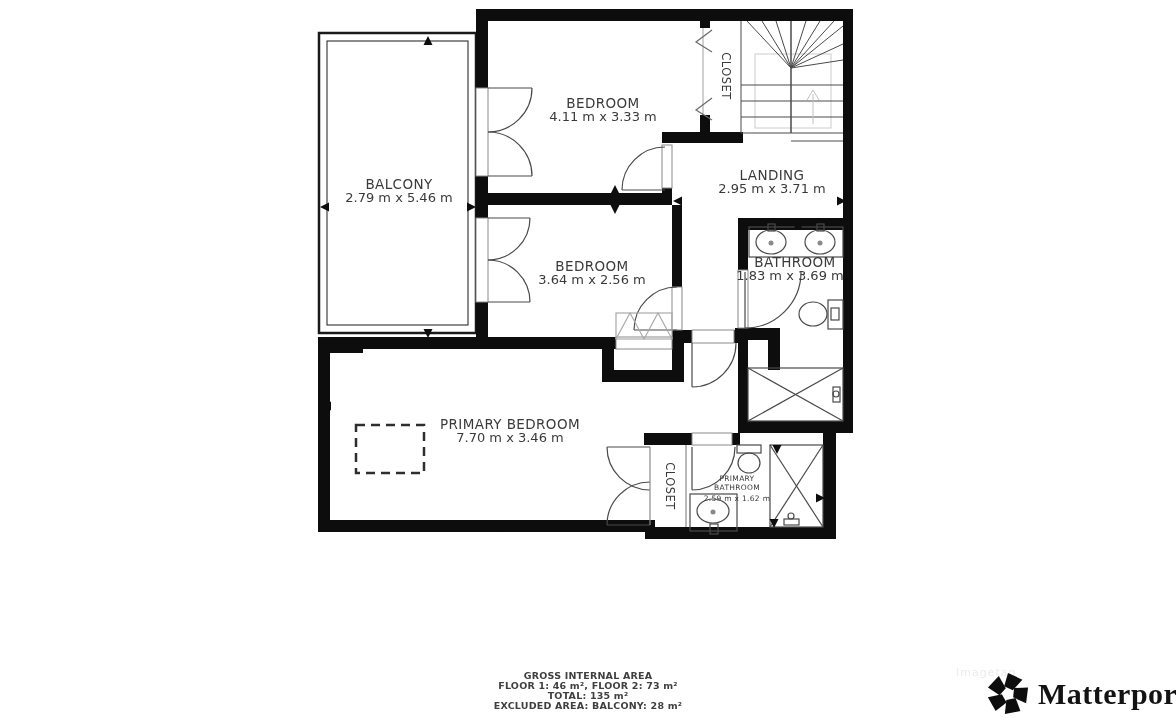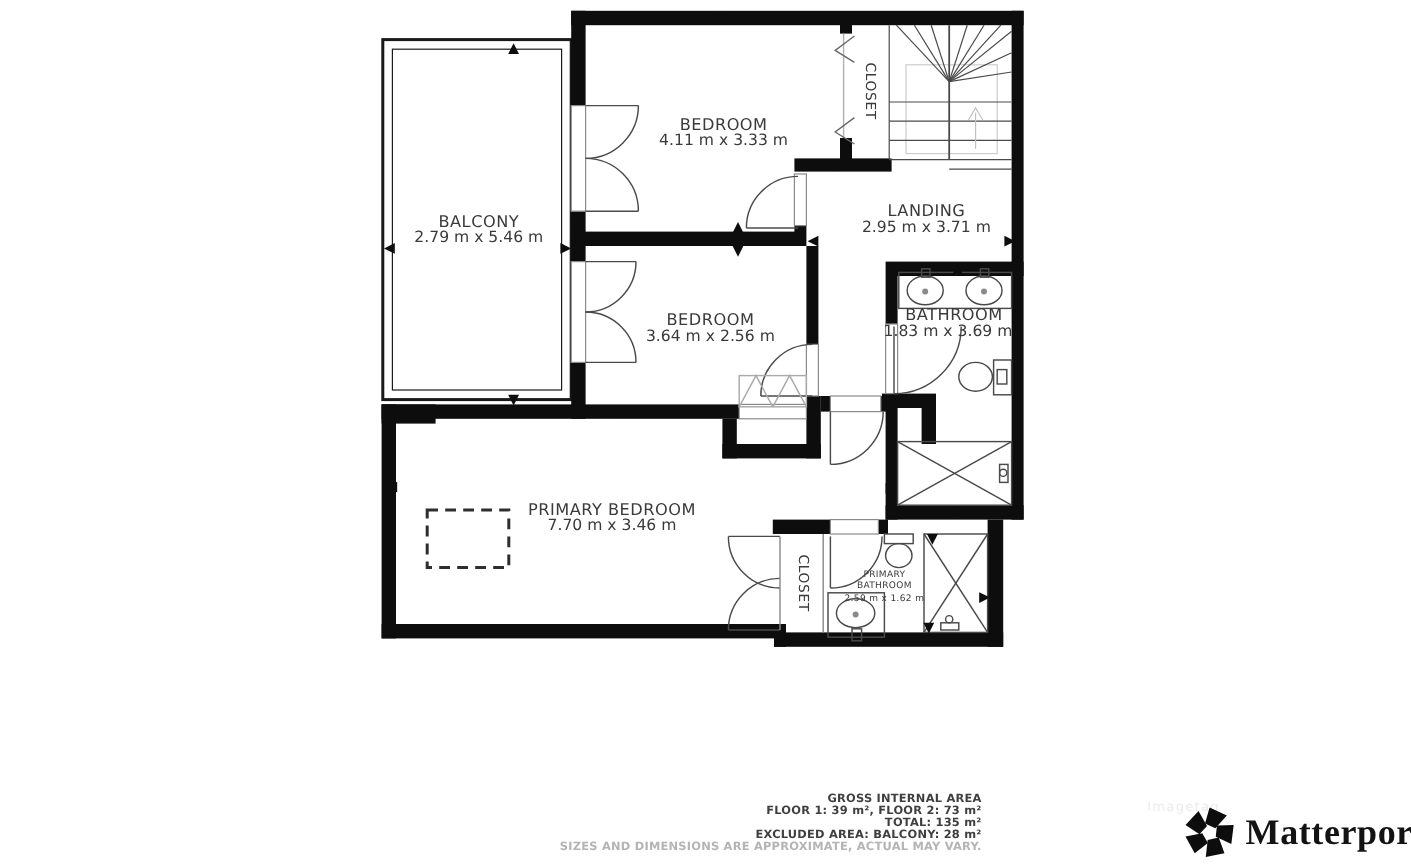--- a/index.html
+++ b/index.html
@@ -4,22 +4,22 @@
 <style>
   html,body{margin:0;padding:0;background:#ffffff;}
   #page{position:relative;width:1176px;height:720px;background:#ffffff;overflow:hidden;
         font-family:"DejaVu Sans","Liberation Sans",sans-serif;}
   #plan-svg{position:absolute;left:0;top:0;}
   svg text{fill:#3a3a3a;}
   .room-name{font-size:13.5px;letter-spacing:0.4px;}
   .room-dims{font-size:13px;}
   .closet-label{font-size:11.5px;letter-spacing:0.5px;}
   .tiny-label{font-size:7.5px;letter-spacing:0.3px;}
-  .footer-block{position:absolute;left:0;right:0;margin:2px auto;top:659px;width:460px;
-        text-align:right;color:#3f3f3f;font-weight:bold;font-size:9.5px;line-height:10px;
+  .footer-block{position:absolute;left:0;right:0;margin:12px auto;top:659px;width:460px;
+        text-align:center;color:#3f3f3f;font-weight:bold;font-size:9.5px;line-height:10px;
         letter-spacing:0.2px;}
   .footer-block .disclaimer{color:#b4b4b4;}
   .floor-label{position:absolute;left:6px;top:681px;font-size:30px;color:#9c9c9c;
         letter-spacing:1.5px;font-weight:400;}
   .watermark{position:absolute;left:956px;top:666px;font-size:11px;color:#ececec;letter-spacing:1px;text-align:right;}
   .brand{position:absolute;left:985px;top:671px;display:flex;align-items:center;}
   .brand-word{font-family:"Liberation Serif","DejaVu Serif",serif;font-weight:bold;
         font-size:30px;color:#131313;margin-left:7px;letter-spacing:0.5px;}
 </style>
 </head>
@@ -254,24 +254,23 @@
     <text class="closet-label" x="722" y="76" transform="rotate(90 722 76)">CLOSET</text>
     <text class="closet-label" x="666" y="486" transform="rotate(90 666 486)">CLOSET</text>
     <text class="tiny-label" x="737" y="481">PRIMARY</text>
     <text class="tiny-label" x="737" y="490">BATHROOM</text>
     <text class="tiny-label" x="737" y="501">2.59 m x 1.62 m</text>
   </g>
 </svg>
 
 <div class="footer-block">
   <div>GROSS INTERNAL AREA</div>
-  <div>FLOOR 1: 39 m², FLOOR 2: 73 m²</div>
+  <div>FLOOR 1: 46 m², FLOOR 2: 73 m²</div>
   <div>TOTAL: 135 m²</div>
   <div>EXCLUDED AREA: BALCONY: 28 m²</div>
-  <div class="disclaimer">SIZES AND DIMENSIONS ARE APPROXIMATE, ACTUAL MAY VARY.</div>
 </div>
 
 
 <div class="watermark">Imagetag</div>
 
 <div class="brand">
   <svg width="46" height="46" viewBox="-24 -24 48 48">
     <g fill="#0d0d0d">
       <path d="M0,-22 L15,-15 L5,-4 L-4,-8 Z"></path>
       <path d="M0,-22 L15,-15 L5,-4 L-4,-8 Z" transform="rotate(72)"></path>

